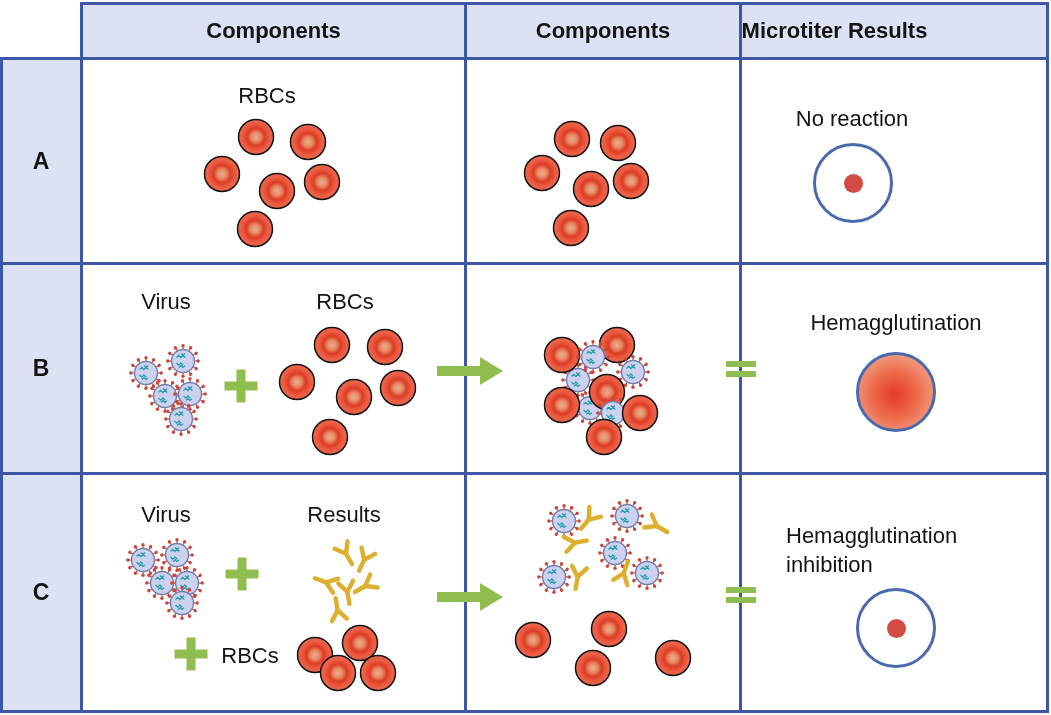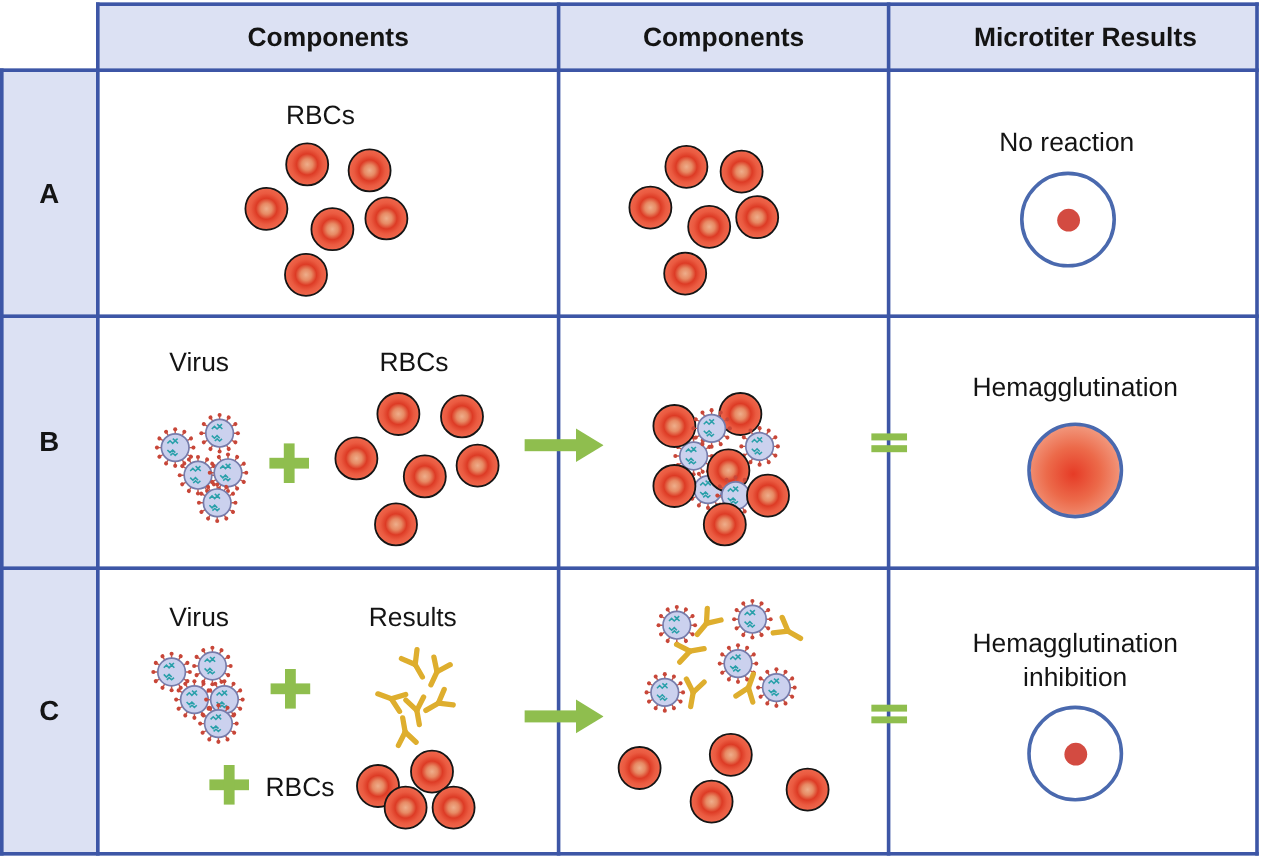--- a/index.html
+++ b/index.html
@@ -16,21 +16,21 @@
   .rowlabel{
     position:absolute;left:0;width:82px;display:flex;align-items:center;justify-content:center;
     font-weight:bold;font-size:23px;
   }
   .cell{position:absolute;}
   .cell svg{position:absolute;left:0;top:0;}
   .caption{
     position:absolute;transform:translate(-50%,-50%);font-size:22px;white-space:nowrap;
   }
   .caption.wrap{
-    transform:translate(-50%,0);white-space:normal;width:220px;text-align:center;line-height:1.3;
+    transform:translate(-50%,0);white-space:normal;width:220px;line-height:1.3;
   }
   .well{
     position:absolute;width:80px;height:80px;border:3px solid #4a69ae;border-radius:50%;
     transform:translate(-50%,-50%);box-sizing:border-box;
     display:flex;align-items:center;justify-content:center;background:#ffffff;
   }
   .well .dot{width:19px;height:19px;border-radius:50%;background:#d34b41;}
   .well.diffuse{background:radial-gradient(circle at 48% 54%, #e63b26 0%, #ec6a4a 40%, #f0917０ 65%, #f6bda6 100%);}
   .well.diffuse{background:radial-gradient(circle at 48% 54%, #e63b26 0%, #ec6a4a 40%, #f6bda6 100%);}
   .op{position:absolute;}
@@ -105,21 +105,21 @@
   <div class="gl" style="left:739px;top:2px;width:3px;height:711px"></div>
   <div class="gl" style="left:1046px;top:2px;width:3px;height:711px"></div>
   <div class="gl" style="left:80px;top:2px;width:969px;height:3px"></div>
   <div class="gl" style="left:0;top:57px;width:1049px;height:3px"></div>
   <div class="gl" style="left:0;top:262px;width:1049px;height:3px"></div>
   <div class="gl" style="left:0;top:472px;width:1049px;height:3px"></div>
   <div class="gl" style="left:0;top:710px;width:1049px;height:3px"></div>
 
   <div class="hdr" style="left:83px;width:381px">Components</div>
   <div class="hdr" style="left:467px;width:272px">Components</div>
-  <div class="hdr" style="left:768px;width:273px">Microtiter Results</div>
+  <div class="hdr" style="left:698px;width:273px">Microtiter Results</div>
 
   <div class="rowlabel" style="top:60px;height:202px">A</div>
   <div class="rowlabel" style="top:265px;height:207px">B</div>
   <div class="rowlabel" style="top:475px;height:235px">C</div>
 
   <div class="cell" style="left:82px;top:60px;width:384px;height:202px">
     <svg width="384" height="202">
       <use href="#rbc" transform="translate(174,77)"></use>
       <use href="#rbc" transform="translate(226,82)"></use>
       <use href="#rbc" transform="translate(140,114)"></use>
@@ -134,21 +134,21 @@
     <svg width="275" height="202">
       <use href="#rbc" transform="translate(106,79)"></use>
       <use href="#rbc" transform="translate(152,83)"></use>
       <use href="#rbc" transform="translate(76,113)"></use>
       <use href="#rbc" transform="translate(125,129)"></use>
       <use href="#rbc" transform="translate(165,121)"></use>
       <use href="#rbc" transform="translate(105,168)"></use>
     </svg>
   </div>
 
-  <div class="cell" style="left:735px;top:60px;width:308px;height:202px">
+  <div class="cell" style="left:698px;top:60px;width:308px;height:202px">
     <div class="caption" style="left:154px;top:59px">No reaction</div>
     <div class="well" style="left:155px;top:123px">
         <div class="dot"></div>
       </div>
   </div>
 
   <div class="cell" style="left:82px;top:265px;width:384px;height:207px">
     <svg width="384" height="207">
       <use href="#virus" transform="translate(64,108)"></use>
       <use href="#virus" transform="translate(101,96)"></use>

